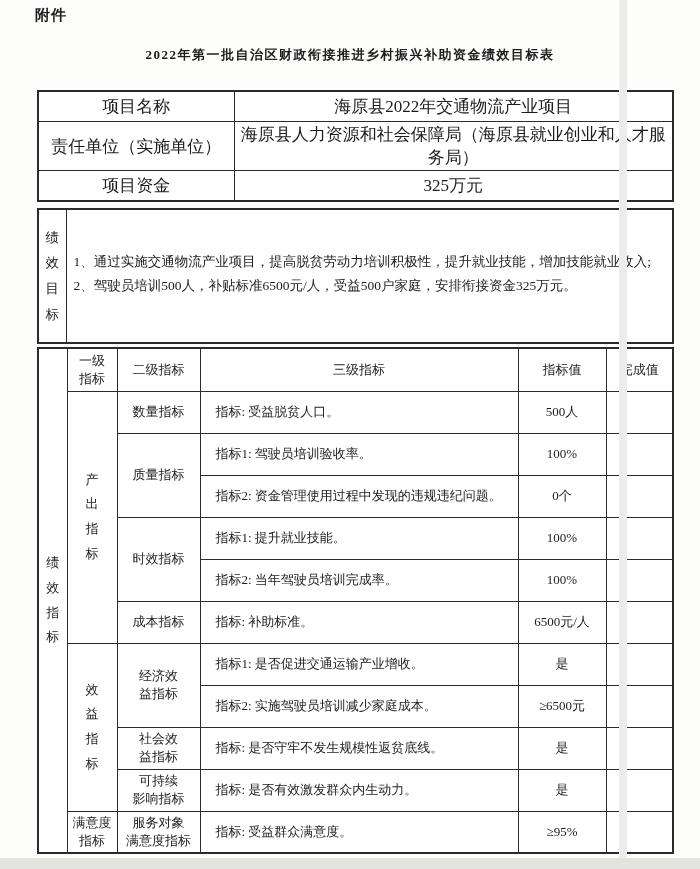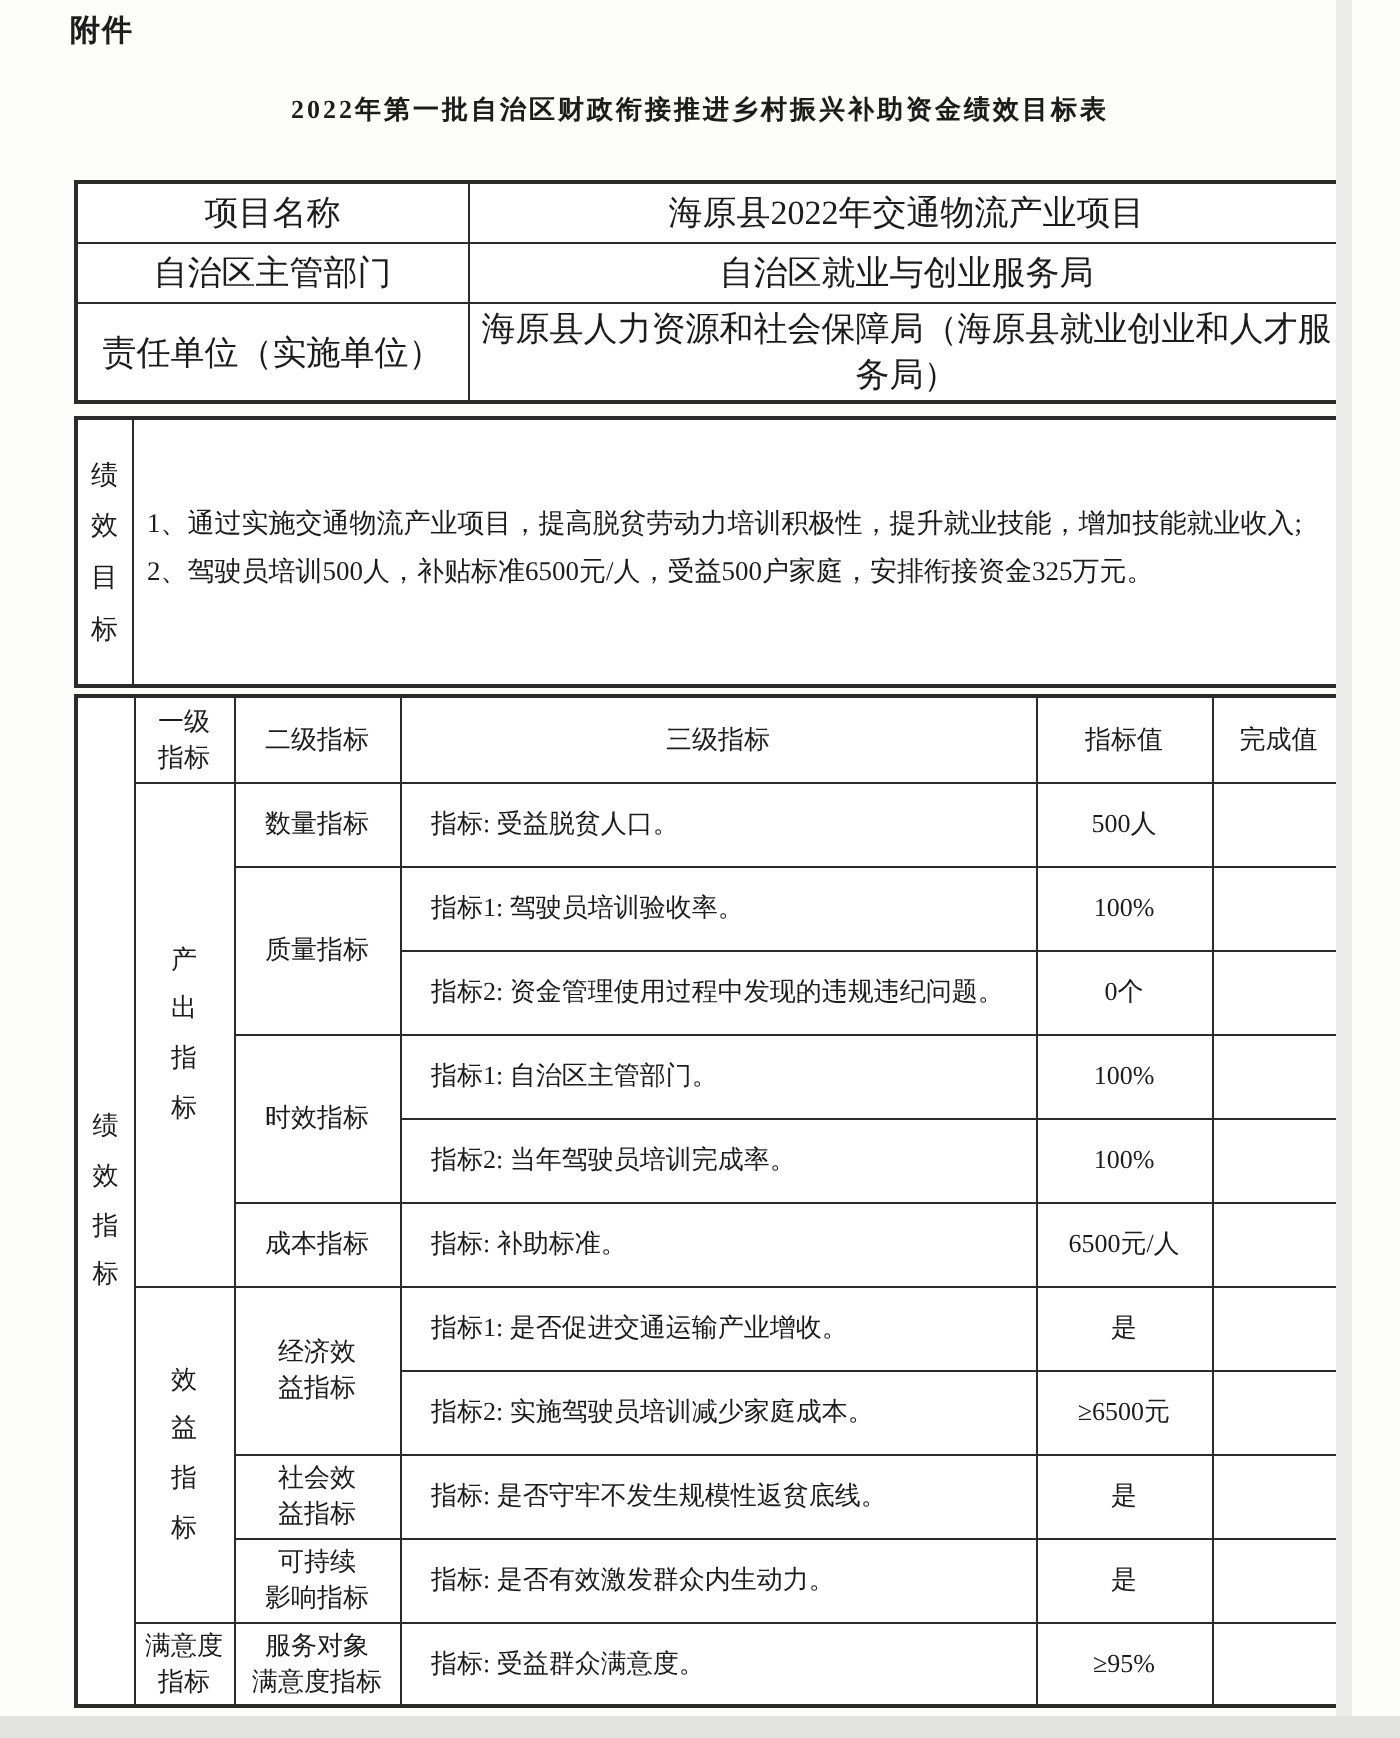--- a/index.html
+++ b/index.html
@@ -3,21 +3,21 @@
 <meta charset="utf-8">
 <style>
   html,body{margin:0;padding:0;}
   body{
     width:700px;height:869px;
     background:#fdfdfc;
     font-family:"Liberation Serif","DejaVu Serif",serif;
     color:#1c1c1c;
     overflow:hidden;
   }
-  .page{position:relative;width:676px;height:869px;}
+  .page{position:relative;width:627px;height:869px;}
 
   .attachment{
     position:absolute;left:35px;top:6px;
     font-size:15px;font-weight:700;letter-spacing:1px;
   }
   .title{
     position:absolute;left:0;top:46px;width:700px;
     margin:0;text-align:center;
     font-size:13px;font-weight:700;letter-spacing:1.5px;
   }
@@ -77,26 +77,26 @@
     <colgroup>
         <col style="width:196px">
         <col style="width:439px">
       </colgroup>
     <tbody>
       <tr>
         <td>项目名称</td>
         <td>海原县2022年交通物流产业项目</td>
       </tr>
       <tr>
-        <td>自治区主管部门</td>
-        <td>自治区就业与创业服务局</td>
-      </tr>
-      <tr>
         <td>责任单位（实施单位）</td>
         <td>海原县人力资源和社会保障局（海原县就业创业和人才服务局）</td>
+      </tr>
+      <tr>
+        <td>项目资金</td>
+        <td>325万元</td>
       </tr>
     </tbody>
   </table>
 
   <table class="goal">
     <colgroup>
         <col style="width:28px">
         <col style="width:607px">
       </colgroup>
     <tbody>
@@ -152,21 +152,21 @@
         <td class="c"></td>
       </tr>
       <tr>
         <td class="l">指标2: 资金管理使用过程中发现的违规违纪问题。</td>
         <td class="c">0个</td>
         <td class="c"></td>
       </tr>
 
       <tr>
         <td class="c" rowspan="2">时效指标</td>
-        <td class="l">指标1: 自治区主管部门。</td>
+        <td class="l">指标1: 提升就业技能。</td>
         <td class="c">100%</td>
         <td class="c"></td>
       </tr>
       <tr>
         <td class="l">指标2: 当年驾驶员培训完成率。</td>
         <td class="c">100%</td>
         <td class="c"></td>
       </tr>
 
       <tr>

